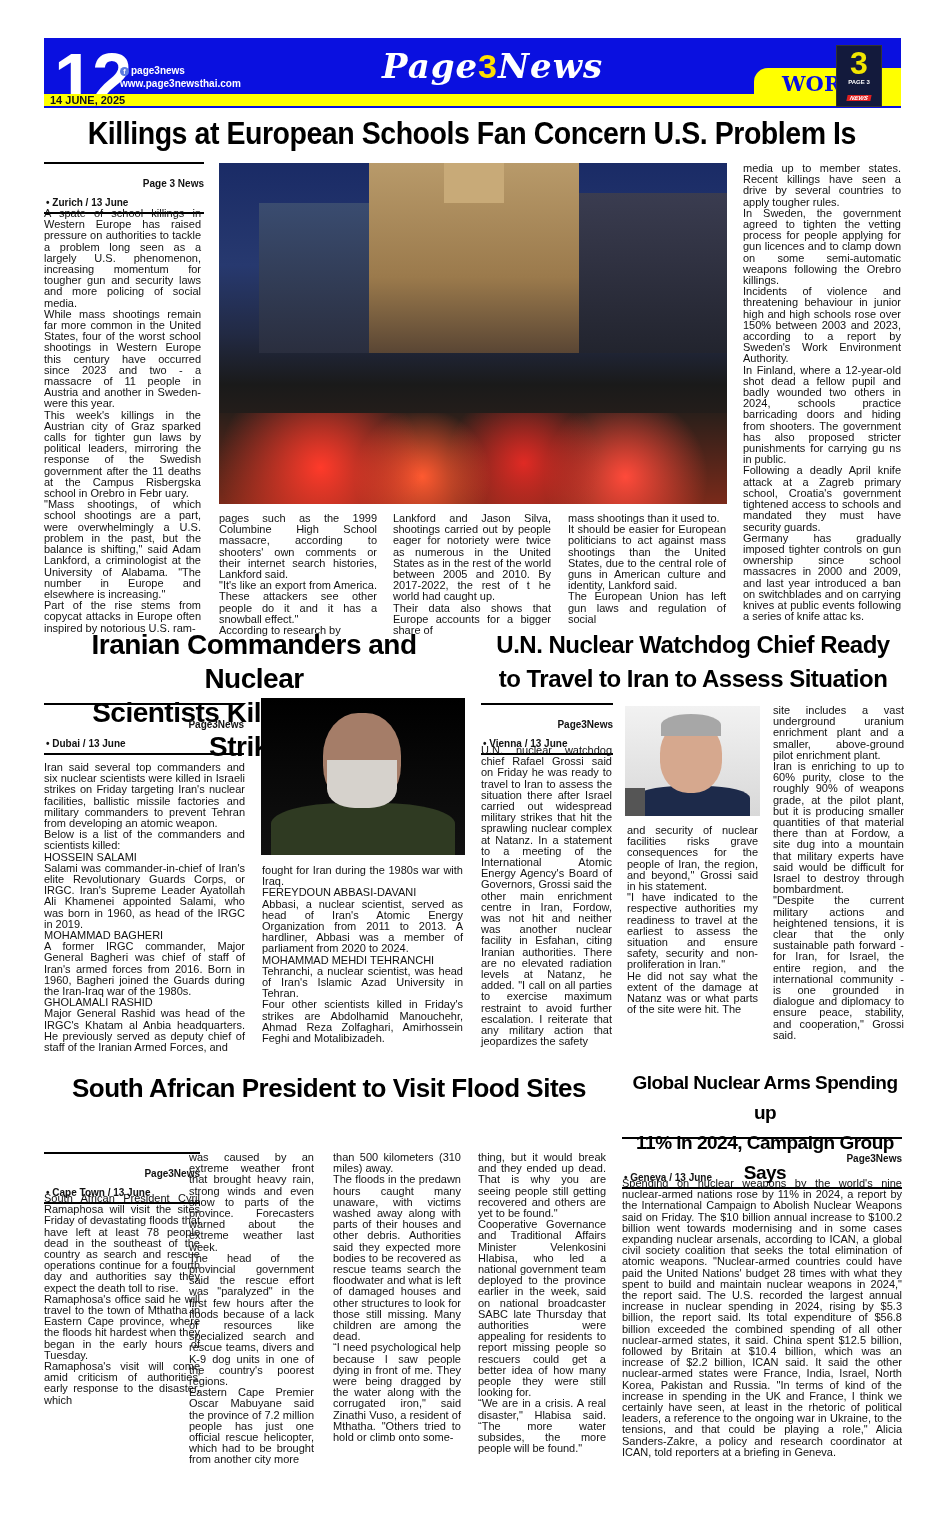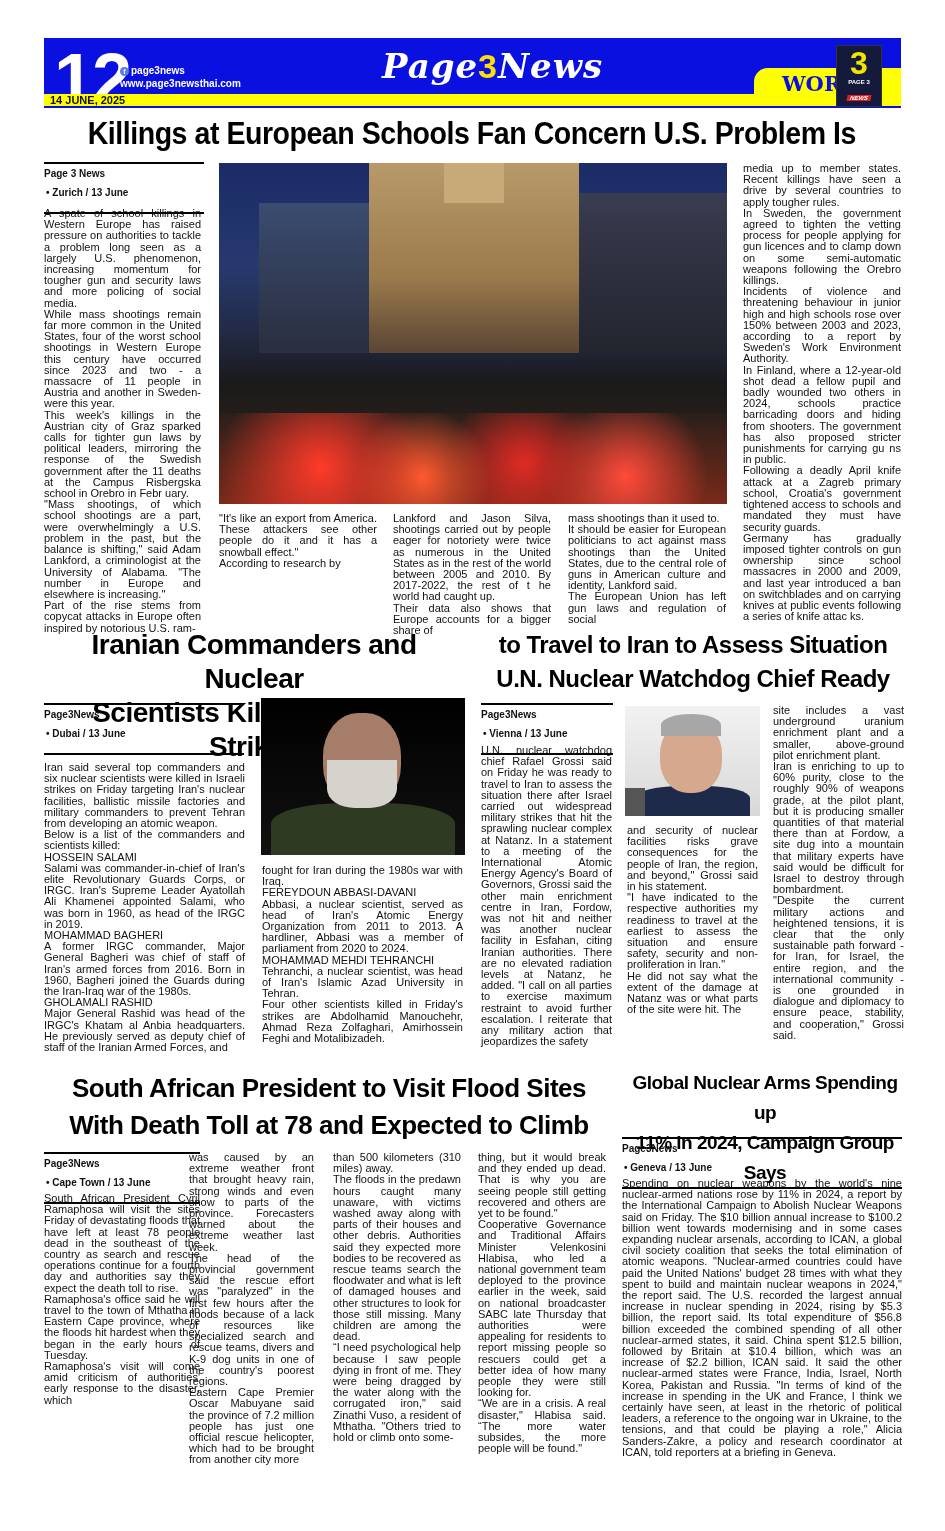--- a/index.html
+++ b/index.html
@@ -20,22 +20,22 @@
   .badge { position: absolute; left: 836px; top: 45px; width: 46px; height: 62px; background: #131a3c; border: 1px solid #333; text-align: center; }
   .badge .big3 { color: #f2e600; font-weight: 900; font-size: 32px; line-height: 30px; display: block; margin-top: 2px; }
   .badge .small { color: #fff; font-size: 6px; font-weight: bold; display: block; line-height: 8px; }
   .badge .news { color: #fff; background: #e02020; font-size: 6px; font-style: italic; font-weight: bold; display: inline-block; padding: 0 3px; transform: skewX(-12deg); }
 
   h1.headline { position: absolute; font-family: "Liberation Sans", sans-serif; font-weight: bold; color: #000; text-align: center; letter-spacing: -0.5px; transform-origin: left top; }
 
   .hed-main { left: 44px; top: 113px; width: 857px; font-size: 31px; line-height: 42px; transform: scaleX(0.92); width: 930px; }
 
   .byline { position: absolute; font-size: 10px; font-weight: bold; }
-  .byline .src { display: block; text-align: left; border-top: 2px solid #000; padding-top: 4px; line-height: 12px; }
-  .byline .loc { display: block; line-height: 14px; padding-left: 2px; border-bottom: 2px solid #000; padding-bottom: 12px; margin-top: 6px; }
+  .byline .src { display: block; text-align: right; border-top: 2px solid #000; padding-top: 14px; line-height: 12px; }
+  .byline .loc { display: block; line-height: 14px; padding-left: 2px; border-bottom: 2px solid #000; padding-bottom: 2px; margin-top: 6px; }
 
   .col { position: absolute; font-size: 11px; line-height: 11.2px; text-align: justify; color: #111; }
   .col p { margin: 0; }
 
   .photo { position: absolute; overflow: hidden; }
   .photo-graz { left: 219px; top: 163px; width: 508px; height: 341px; background: linear-gradient(180deg, #1a2b66 0%, #27396f 30%, #222a44 50%, #1a1a1a 65%, #2a1f1a 80%, #5a2318 100%); }
   .graz-building { position: absolute; left: 150px; top: 0px; width: 210px; height: 190px; background: linear-gradient(180deg, #b89a6a 0%, #9b7a4c 60%, #5a4634 100%); }
   .graz-tower { position: absolute; left: 225px; top: 0; width: 60px; height: 40px; background: #c8aa78; }
   .graz-left { position: absolute; left: 40px; top: 40px; width: 110px; height: 150px; background: linear-gradient(180deg, #3a4c70, #2a2e3e); }
   .graz-right { position: absolute; left: 360px; top: 30px; width: 148px; height: 160px; background: linear-gradient(180deg, #3a3c50, #22242e); }
@@ -93,20 +93,21 @@
   <p>Part of the rise stems from copycat attacks in Europe often inspired by notorious U.S. ram-</p>
 </div>
 <div class="photo photo-graz" title="Crowd gathered with candles in front of a historic town hall at night">
   <div class="graz-left"></div>
   <div class="graz-building"></div>
   <div class="graz-tower"></div>
   <div class="graz-right"></div>
   <div class="graz-candles"></div>
 </div>
 <div class="col" style="left:219px; top:513px; width:158px;">
+  <p>pages such as the 1999 Columbine High School massacre, according to shooters' own comments or their internet search histories, Lankford said.</p>
   <p>"It's like an export from America. These attackers see other people do it and it has a snowball effect."</p>
   <p>According to research by</p>
 </div>
 <div class="col" style="left:393px; top:513px; width:158px;">
   <p>Lankford and Jason Silva, shootings carried out by people eager for notoriety were twice as numerous in the United States as in the rest of the world between 2005 and 2010. By 2017-2022, the rest of t he world had caught up.</p>
   <p>Their data also shows that Europe accounts for a bigger share of</p>
 </div>
 <div class="col" style="left:568px; top:513px; width:158px;">
   <p>mass shootings than it used to.</p>
   <p>It should be easier for European politicians to act against mass shootings than the United States, due to the central role of guns in American culture and identity, Lankford said.</p>
@@ -147,22 +148,22 @@
 <div class="col" style="left:262px; top:865px; width:201px;">
   <p>fought for Iran during the 1980s war with Iraq.</p>
   <p>FEREYDOUN ABBASI-DAVANI</p>
   <p>Abbasi, a nuclear scientist, served as head of Iran's Atomic Energy Organization from 2011 to 2013. A hardliner, Abbasi was a member of parliament from 2020 to 2024.</p>
   <p>MOHAMMAD MEHDI TEHRANCHI</p>
   <p>Tehranchi, a nuclear scientist, was head of Iran's Islamic Azad University in Tehran.</p>
   <p>Four other scientists killed in Friday's strikes are Abdolhamid Manouchehr, Ahmad Reza Zolfaghari, Amirhossein Feghi and Motalibizadeh.</p>
 </div>
 
 <h1 class="headline hed-un">
+  <div>U.N. Nuclear Watchdog Chief Ready</div>
   <div>to Travel to Iran to Assess Situation</div>
-  <div>U.N. Nuclear Watchdog Chief Ready</div>
 </h1>
 <div class="byline" style="left:481px; top:703px; width:132px;">
   <span class="src">Page3News</span>
   <span class="loc">• Vienna / 13 June</span>
 </div>
 <div class="col" style="left:481px; top:745px; width:131px;">
   <p>U.N. nuclear watchdog chief Rafael Grossi said on Friday he was ready to travel to Iran to assess the situation there after Israel carried out widespread military strikes that hit the sprawling nuclear complex at Natanz. In a statement to a meeting of the International Atomic Energy Agency's Board of Governors, Grossi said the other main enrichment centre in Iran, Fordow, was not hit and neither was another nuclear facility in Esfahan, citing Iranian authorities. There are no elevated radiation levels at Natanz, he added. "I call on all parties to exercise maximum restraint to avoid further escalation. I reiterate that any military action that jeopardizes the safety</p>
 </div>
 <div class="photo photo-grossi" title="Rafael Grossi speaking at a microphone">
   <div class="suit2"></div>
@@ -176,21 +177,20 @@
   <p>He did not say what the extent of the damage at Natanz was or what parts of the site were hit. The</p>
 </div>
 <div class="col" style="left:773px; top:705px; width:131px;">
   <p>site includes a vast underground uranium enrichment plant and a smaller, above-ground pilot enrichment plant.</p>
   <p>Iran is enriching to up to 60% purity, close to the roughly 90% of weapons grade, at the pilot plant, but it is producing smaller quantities of that material there than at Fordow, a site dug into a mountain that military experts have said would be difficult for Israel to destroy through bombardment.</p>
   <p>"Despite the current military actions and heightened tensions, it is clear that the only sustainable path forward - for Iran, for Israel, the entire region, and the international community - is one grounded in dialogue and diplomacy to ensure peace, stability, and cooperation," Grossi said.</p>
 </div>
 
 <h1 class="headline hed-sa">
   <div>South African President to Visit Flood Sites</div>
-  <div>With Death Toll at 78 and Expected to Climb</div>
 </h1>
 <div class="byline" style="left:44px; top:1152px; width:156px;">
   <span class="src">Page3News</span>
   <span class="loc">• Cape Town / 13 June</span>
 </div>
 <div class="col" style="left:44px; top:1193px; width:156px;">
   <p>South African President Cyril Ramaphosa will visit the sites Friday of devastating floods that have left at least 78 people dead in the southeast of the country as search and rescue operations continue for a fourth day and authorities say they expect the death toll to rise.</p>
   <p>Ramaphosa's office said he will travel to the town of Mthatha in Eastern Cape province, where the floods hit hardest when they began in the early hours of Tuesday.</p>
   <p>Ramaphosa's visit will come amid criticism of authorities' early response to the disaster, which</p>
 </div>

